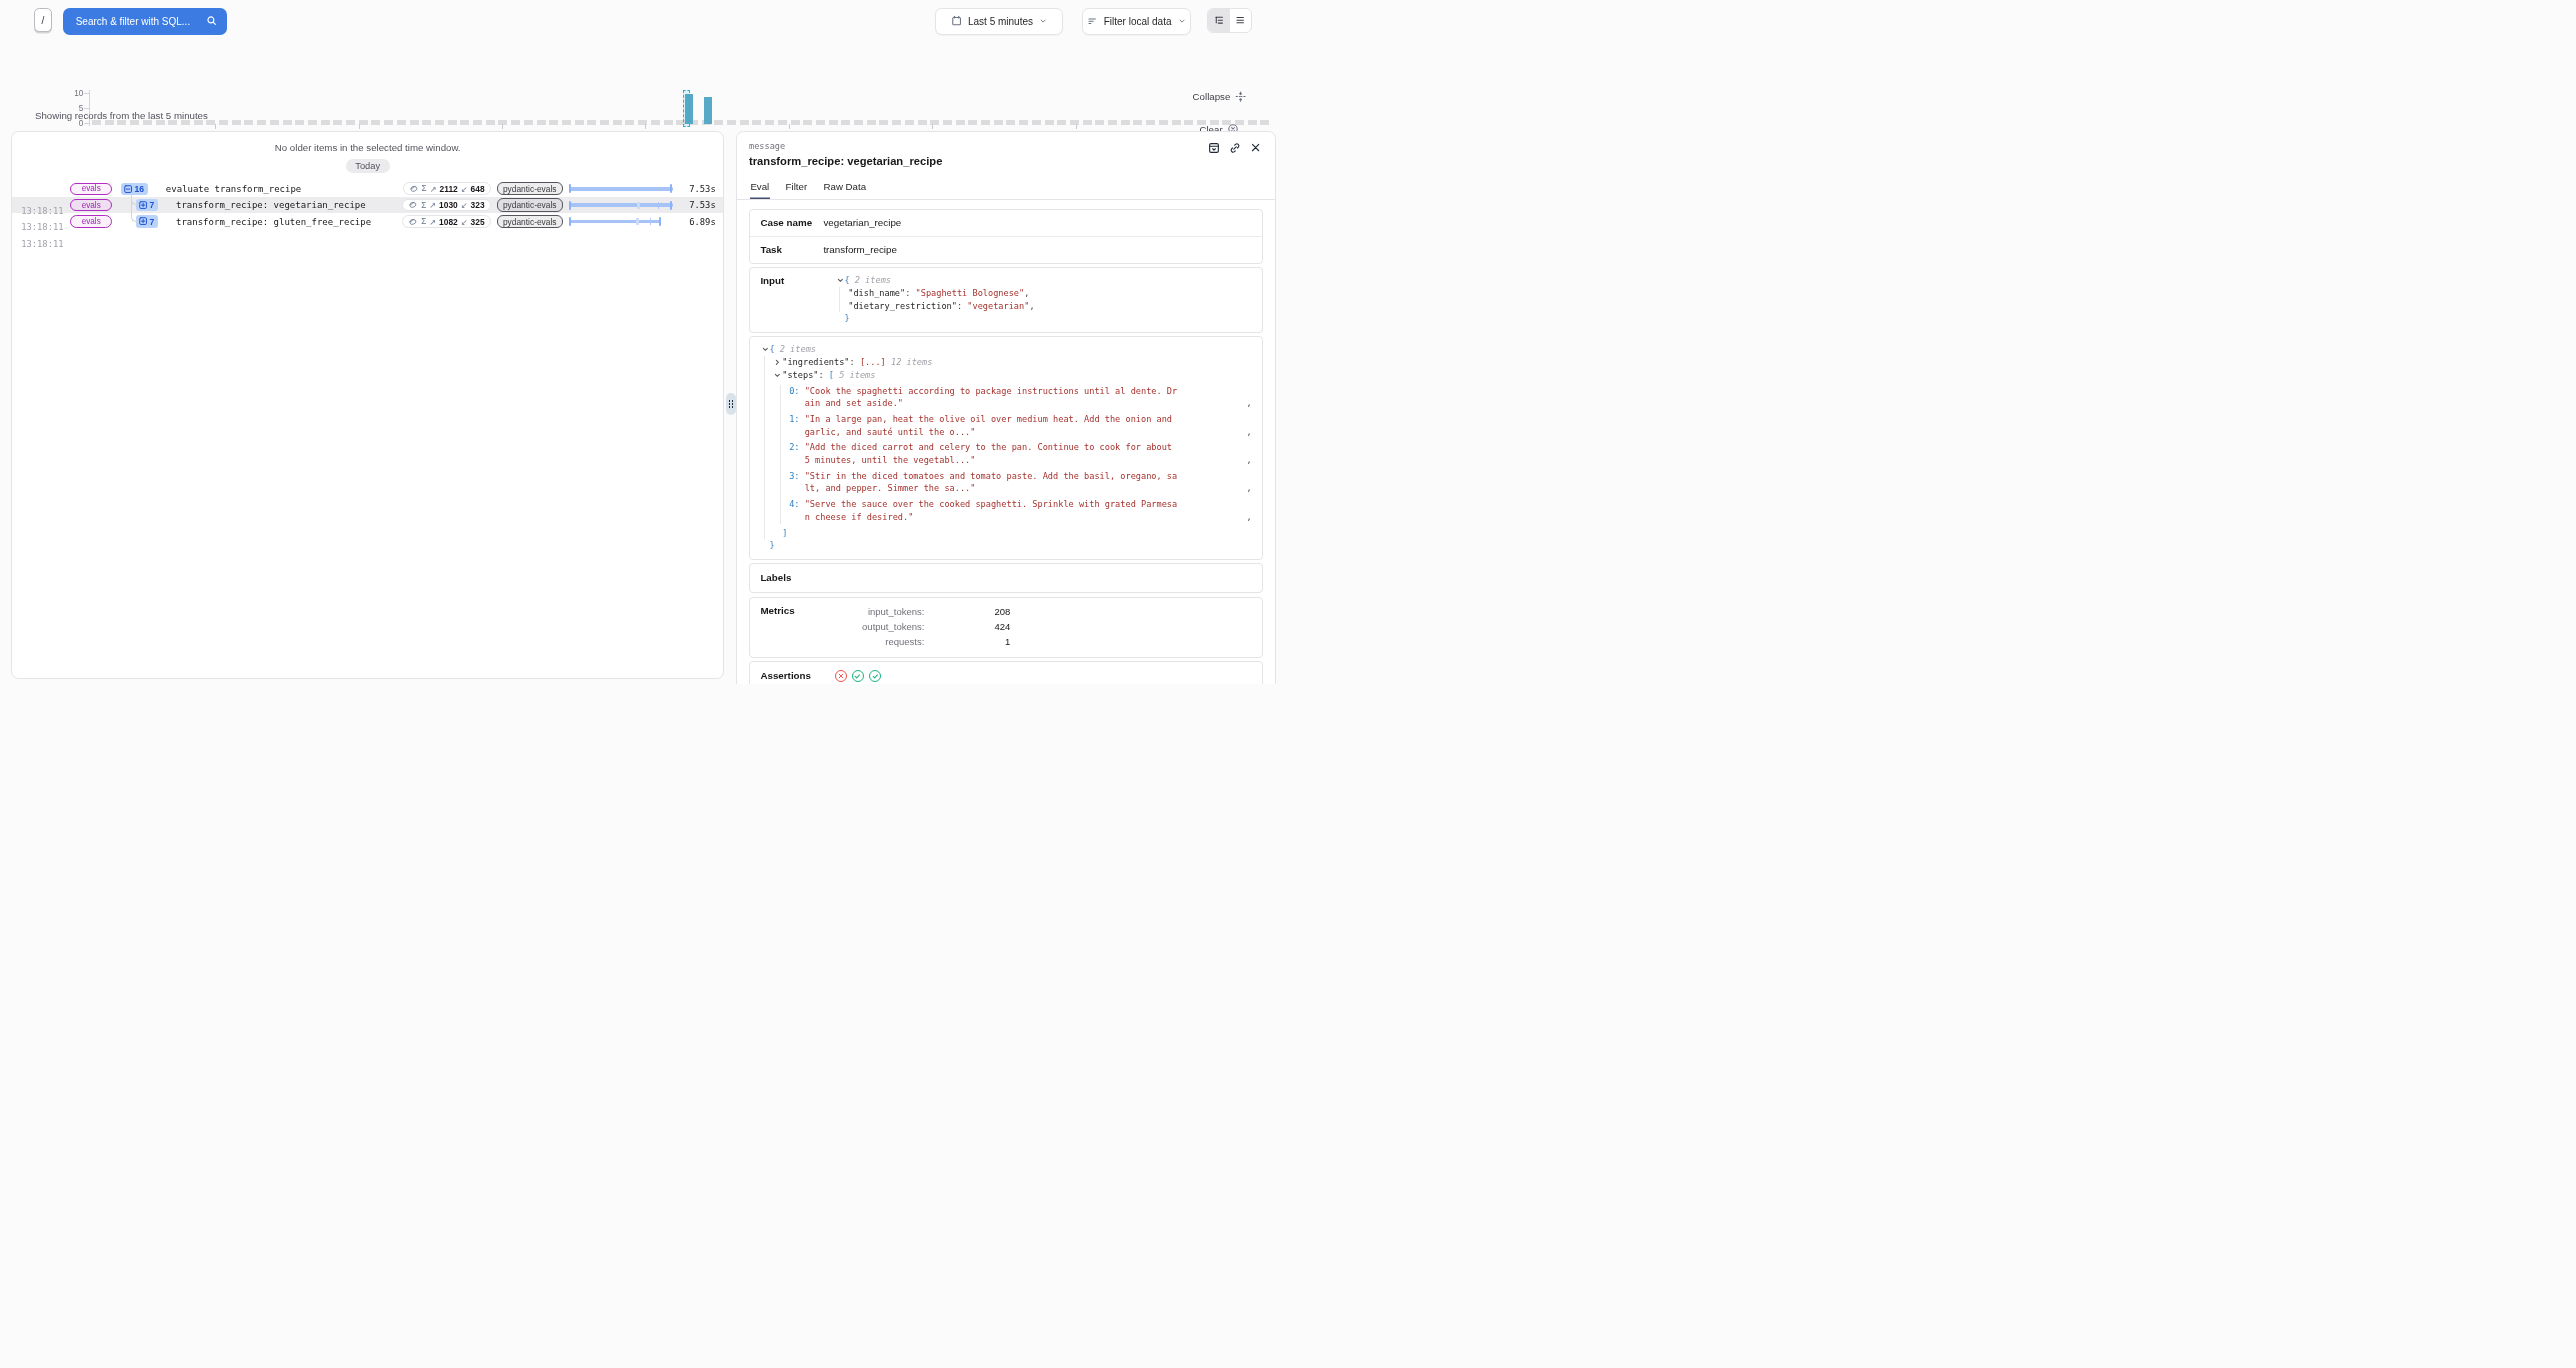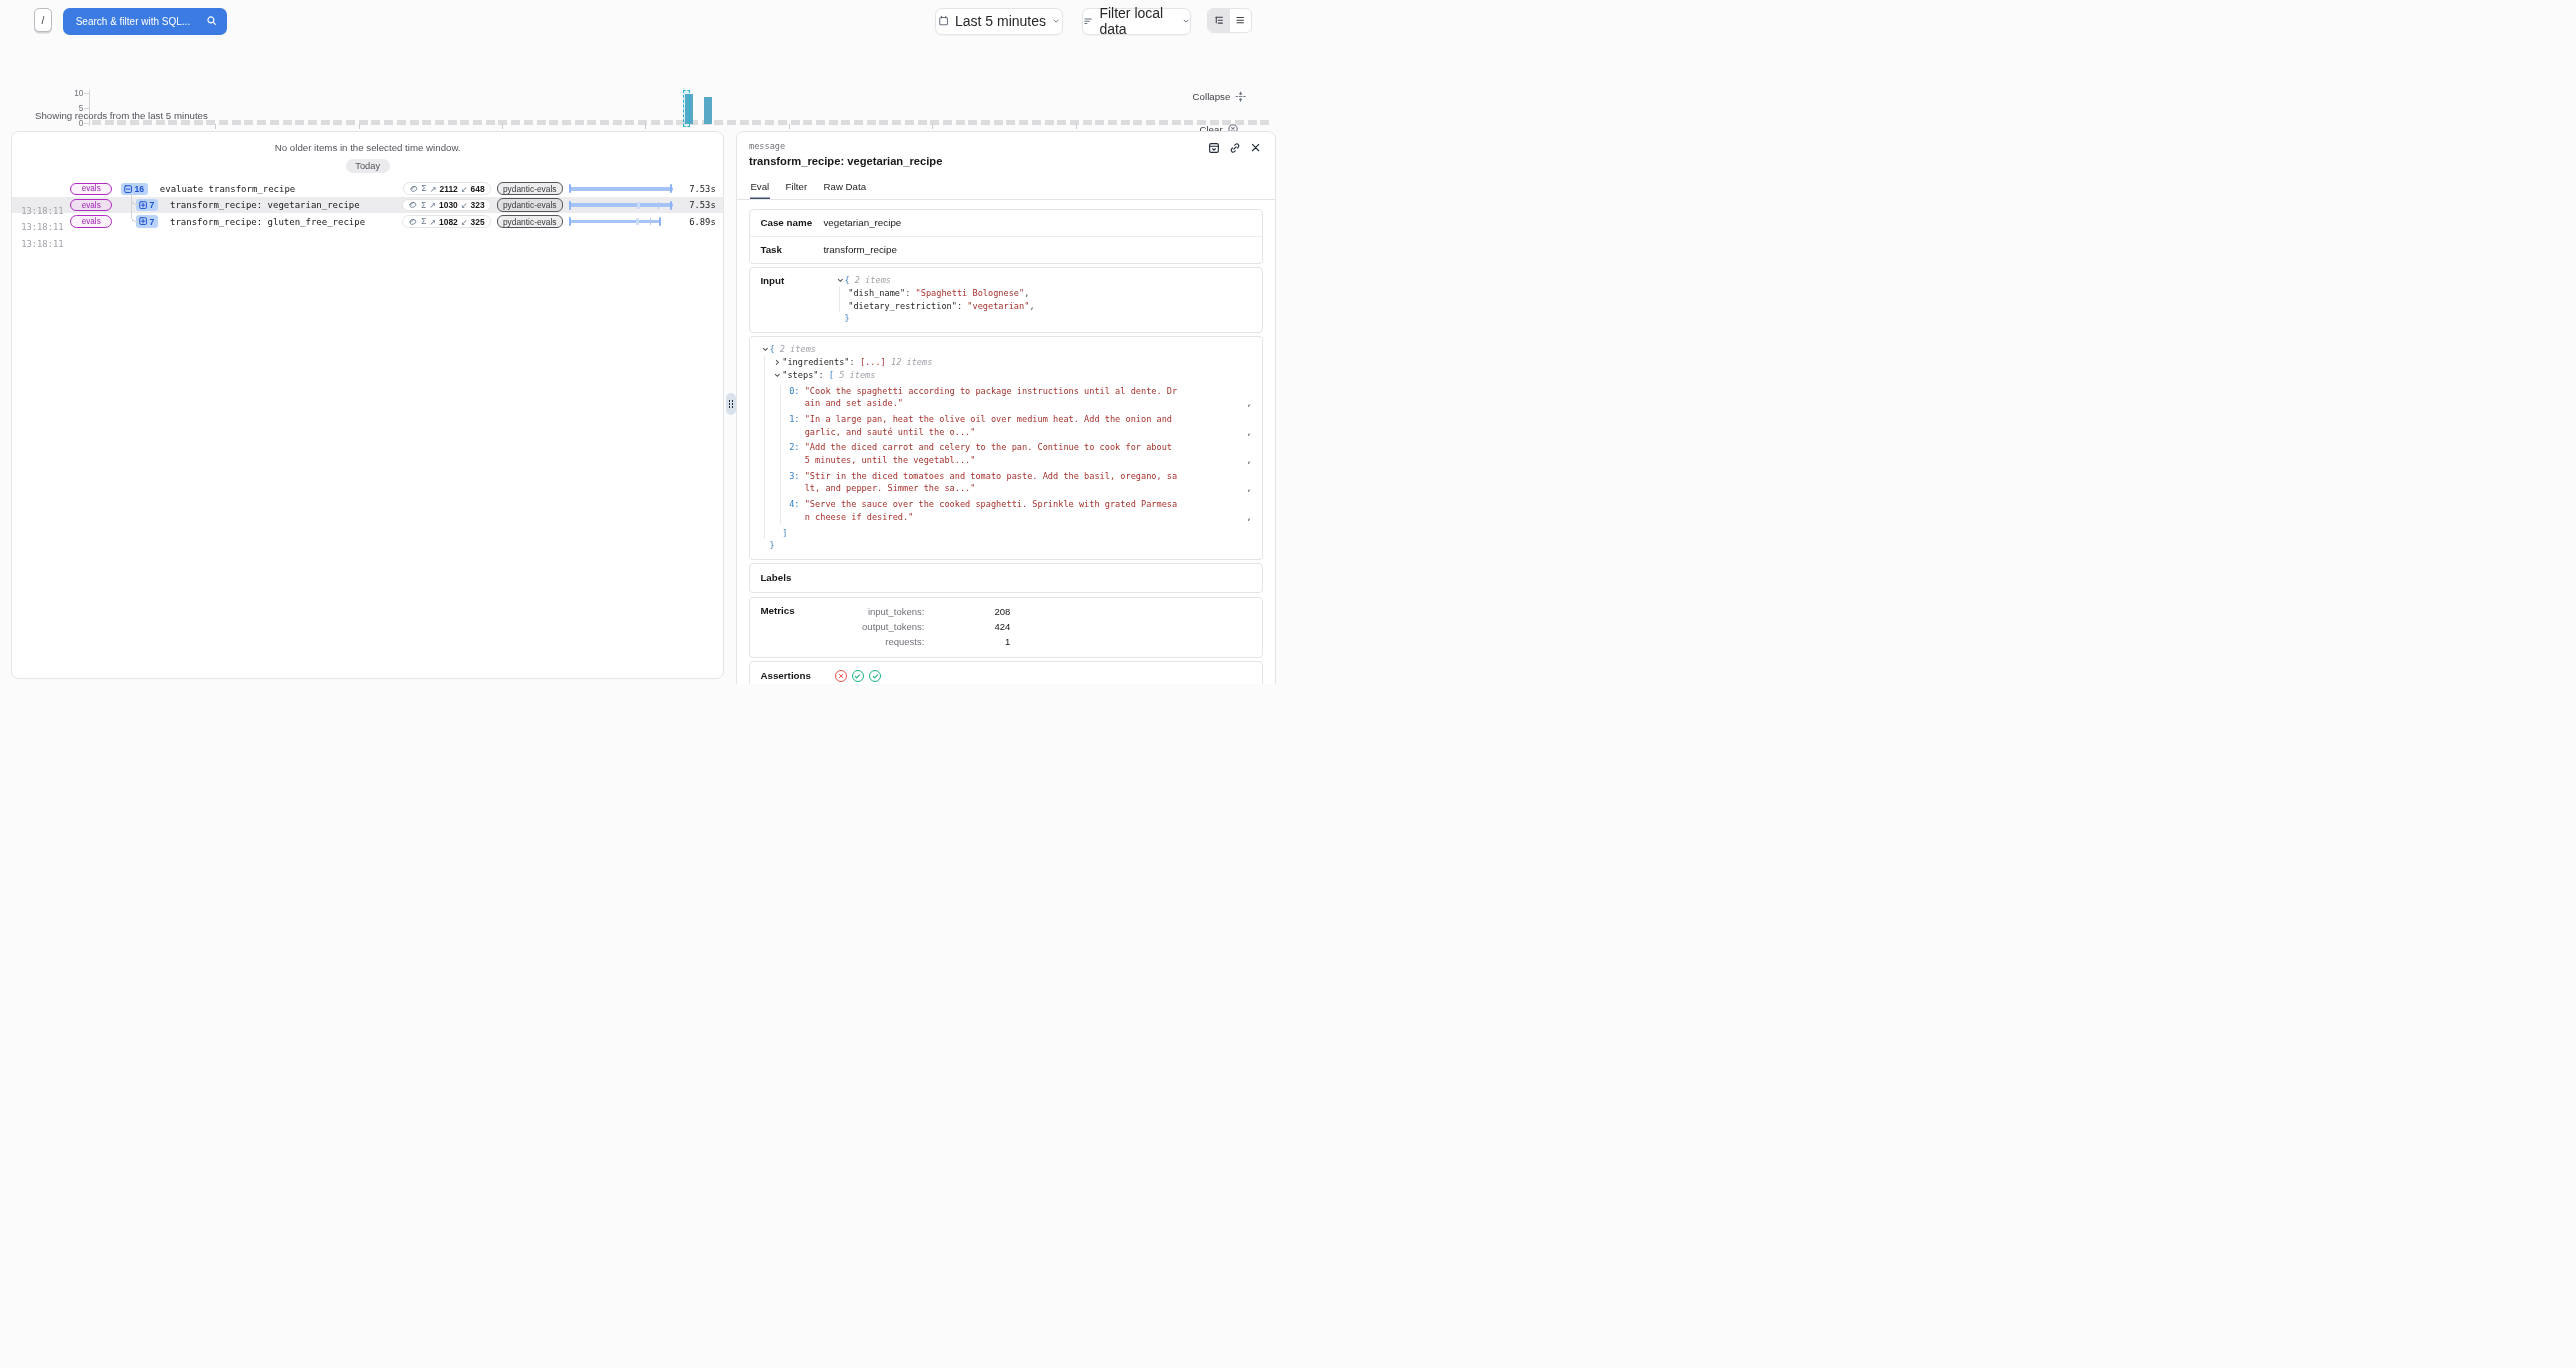--- a/index.html
+++ b/index.html
@@ -14,21 +14,21 @@
   .keycap { position:absolute; left:34px; top:8.2px; width:18px; height:24px;
     background:#fff; border:1.1px solid #b9b9c0; border-radius:5.2px;
     box-shadow:0 1.5px 0 #d3d3d8; display:flex; align-items:center; justify-content:center;
     font-size:10.4px; color:#3f3f46; }
   .search-btn { position:absolute; left:63px; top:7.5px; width:164px; height:27px;
     background:#3c7ce2; border-radius:6.7px; color:#fff; display:flex; align-items:center;
     padding:0 9.7px 0 12.7px; font-size:10px; cursor:pointer; }
   .search-btn .lbl { flex:1; text-align:left; }
   .tb-btn { position:absolute; top:7.5px; height:27px; background:#fff;
     border:0.7px solid #e4e4e7; border-radius:6.7px; display:flex; align-items:center;
-    justify-content:center; gap:6px; font-size:14px; color:#27272a;
+    justify-content:center; gap:6px; font-size:10px; color:#27272a;
     box-shadow:0 0.7px 1.5px rgba(0,0,0,.04); cursor:pointer; }
   .range-btn { left:935px; width:128px; }
   .filter-btn { left:1082px; width:109px; }
   .view-toggle { position:absolute; left:1207px; top:8.2px; width:45px; height:25px;
     border:0.7px solid #e4e4e7; border-radius:6px; background:#fff; display:flex; overflow:hidden; }
   .view-toggle .seg { width:50%; display:flex; align-items:center; justify-content:center; color:#3f3f46; cursor:pointer; }
   .view-toggle .seg.active { background:#e5e5e8; }
   .icon-gray { color:#6b7280; }
 
   
@@ -73,21 +73,21 @@
   .rows { position:relative; margin-top:7.5px; }
   .trow { height:16.4px; display:flex; align-items:center; padding:0 7.5px 0 9px; cursor:pointer; }
   .trow.selected { background:#ececee; }
   .t-time { width:43px; font-family:"DejaVu Sans Mono",monospace; font-size:8.8px; color:#a1a1aa;margin-top:44px; }
   .t-badge { width:42px; margin:0 0 0 6px; text-align:center; border:1.1px solid #b12bc2;
     border-radius:6.7px; background:#fbf2fc; color:#a226b5; font-size:8.2px; padding:0.7px 0; }
   .trow.selected .t-badge { background:#eedff1; }
   .t-chip { display:flex; align-items:center; gap:2.2px; background:#b9d3fa; border-radius:3px;
     padding:1.1px 3.7px 1.1px 3px; color:#1d51cf; font-weight:bold; font-size:8.6px; margin-left:9px; }
   .trow.indent .t-chip { margin-left:24px; }
-  .t-name { font-family:"DejaVu Sans Mono",monospace; font-size:9px; margin-left:12px; white-space:nowrap; }
+  .t-name { font-family:"DejaVu Sans Mono",monospace; font-size:9px; margin-left:18px; white-space:nowrap; }
   .t-right { margin-left:auto; display:flex; align-items:center; gap:6px; }
   .token-pill { display:flex; align-items:center; gap:3px; border:0.7px solid #e4e4e7;
     border-radius:6.7px; background:#fff; padding:0.7px 5.2px; font-size:8.4px; height:12.7px; }
   .token-pill .g { color:#64748b; font-size:8.2px; }
   .token-pill b { font-weight:bold; font-size:8.4px; }
   .t-tag { border:0.9px solid #55555e; border-radius:6px; background:#ededee; color:#3a3a40;
     font-size:8.4px; padding:0.7px 5.2px; }
   .trow.selected .t-tag { background:#dfdfe2; }
   .bar-track { width:104px; height:10.4px; position:relative; }
   .bar-fill { position:absolute; top:3.4px; height:3.7px; background:#a6c3f8; border-radius:1.5px; left:0; }

